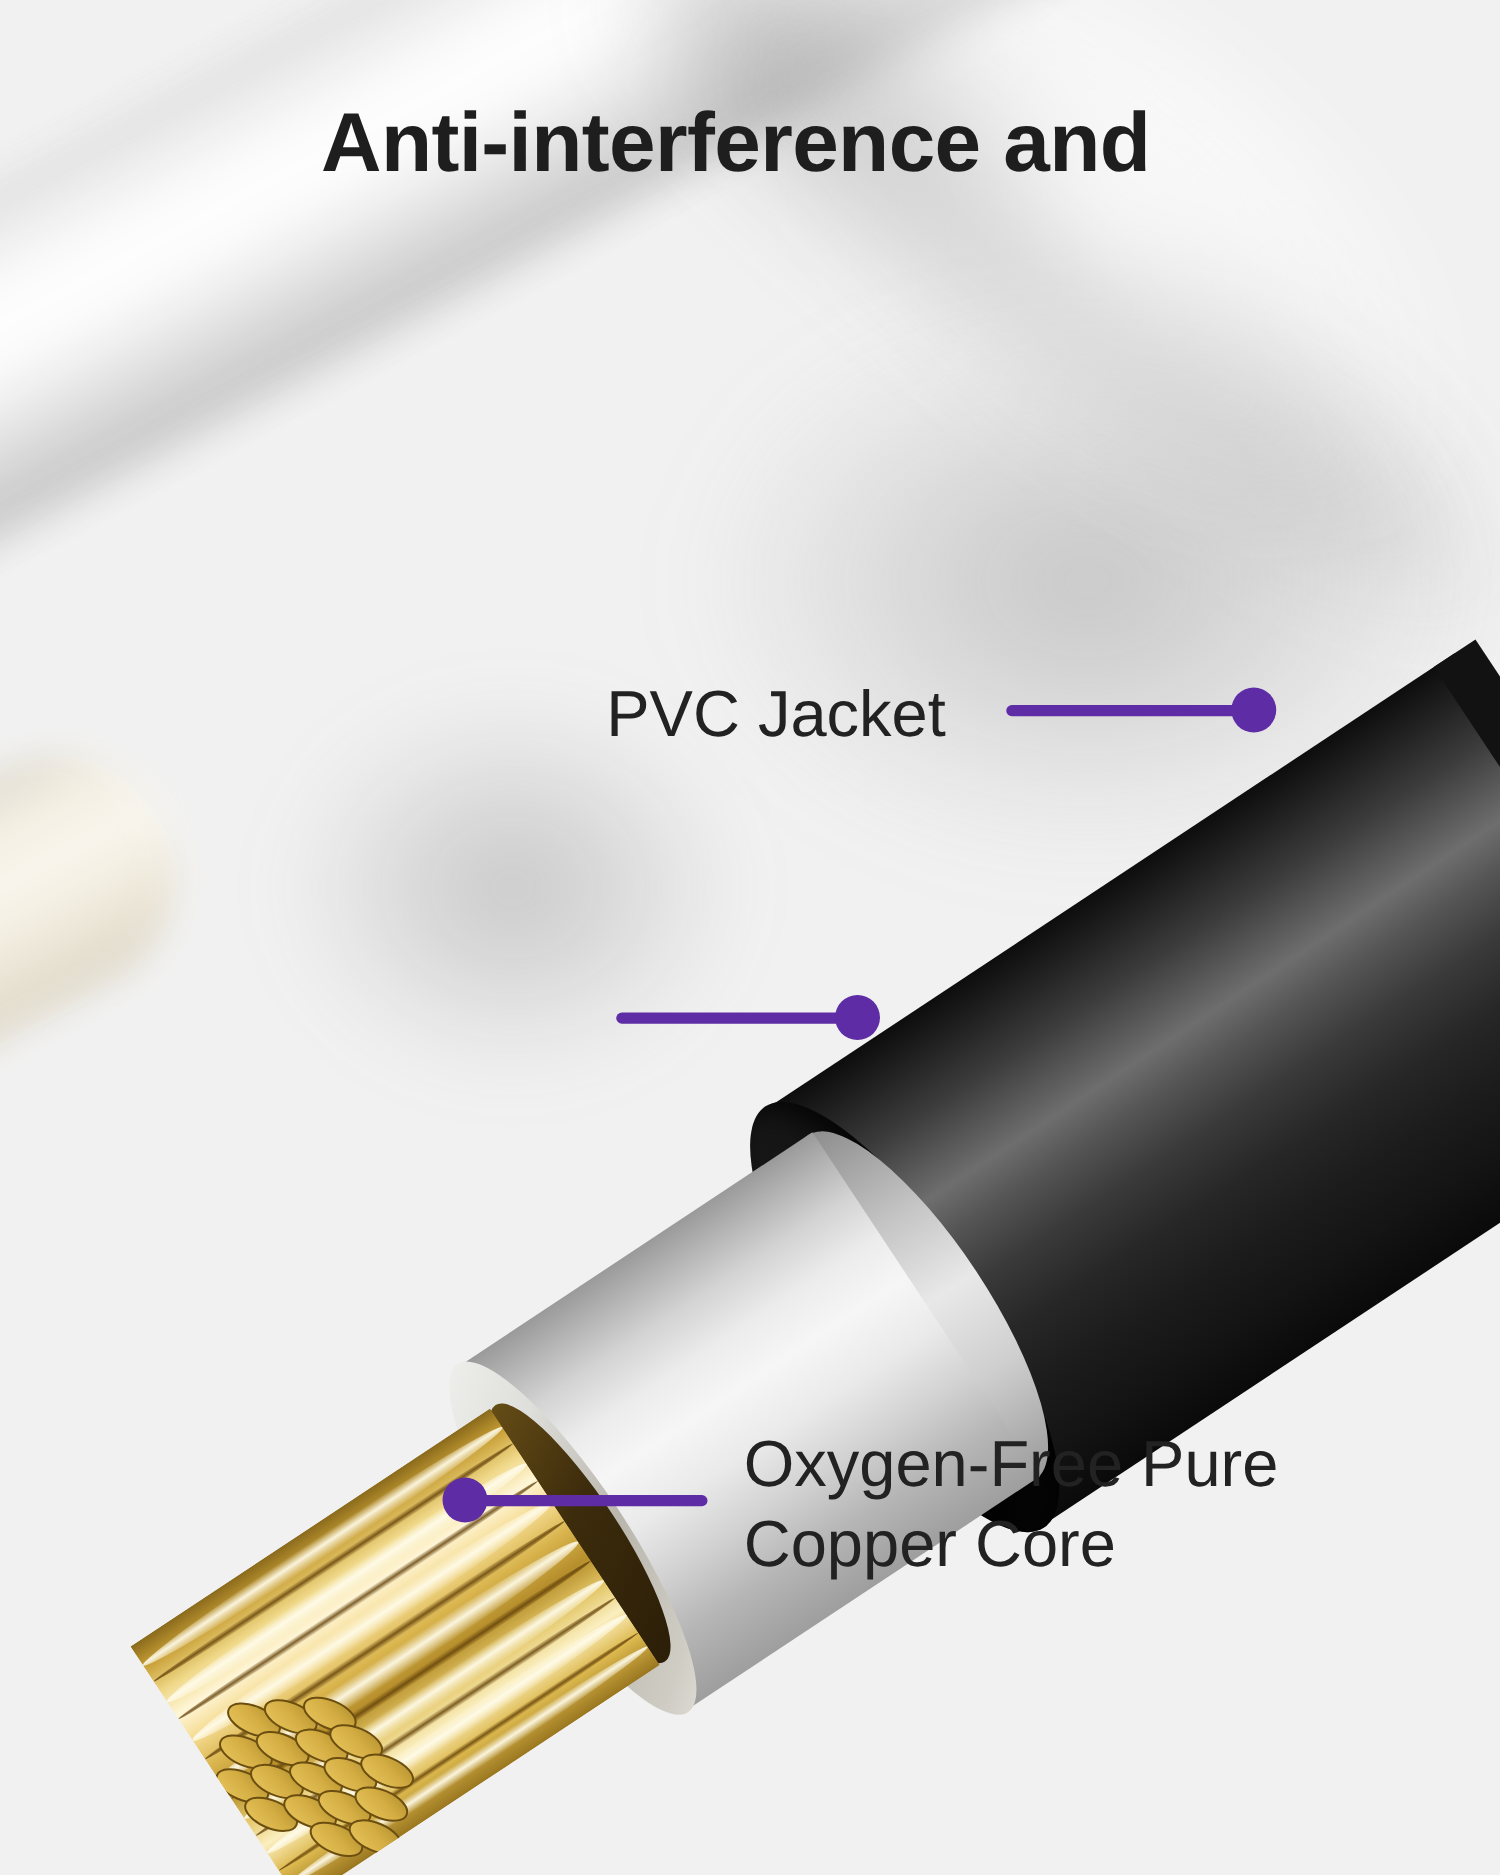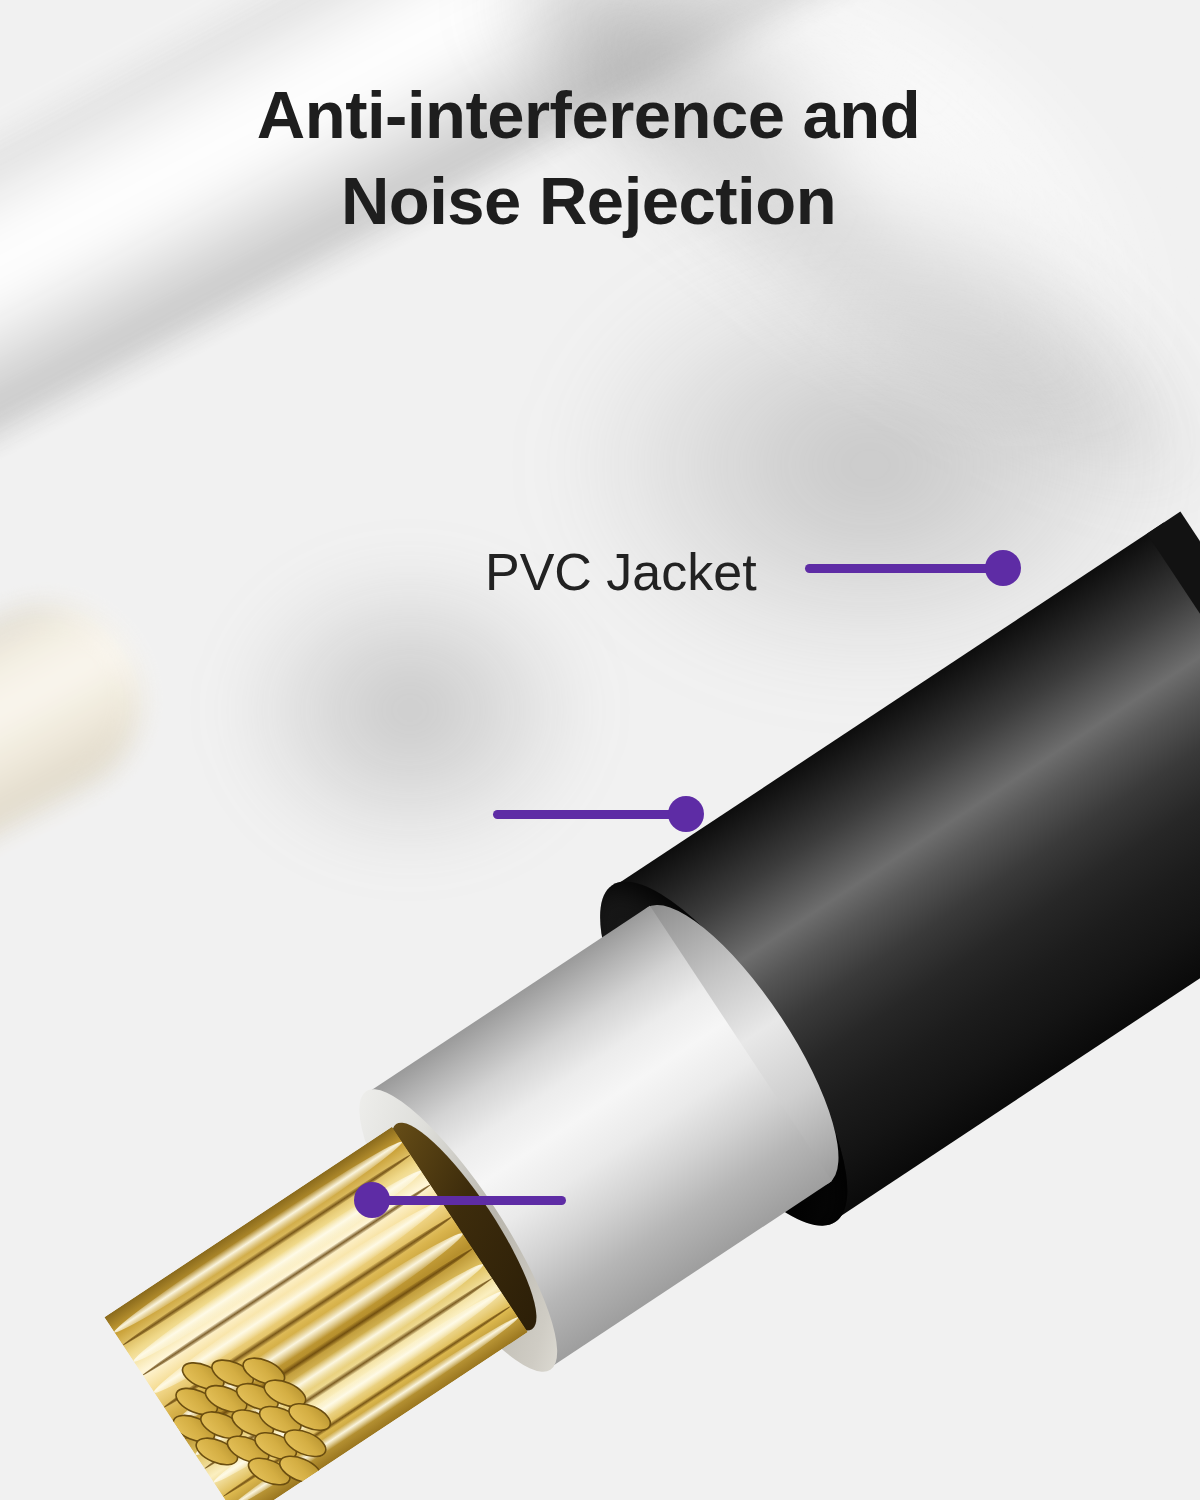--- a/index.html
+++ b/index.html
@@ -320,21 +320,20 @@
     <div class="bg-cable"></div>
     <div class="bg-cable-tip"></div>
     <div class="bg-shadow-a"></div>
     <div class="bg-shadow-b"></div>
     <div class="bg-shadow-c"></div>
     <div class="bg-highlight"></div>
   </div>
 
   <div class="title">
     <span class="tline">Anti-interference and</span>
-    <span class="tline">Noise Rejection</span>
   </div>
 
   <div class="cable-group">
     <div class="cable-rot">
 
       <div class="jacket"></div>
       <div class="jacket-right"></div>
       <div class="jacket-ring"></div>
       <div class="jacket-ring-inner"></div>
 
@@ -396,14 +395,18 @@
 
   <div class="callout-line" style="left:805px; top:564px; width:200px;"></div>
   <div class="callout-dot" style="left:985px; top:550px;"></div>
   <div class="callout-label" style="left:485px; top:540px;">PVC Jacket</div>
 
   <div class="callout-line" style="left:493px; top:810px; width:196px;"></div>
   <div class="callout-dot" style="left:668px; top:796px;"></div>
 
   <div class="callout-line" style="left:372px; top:1196px; width:194px;"></div>
   <div class="callout-dot" style="left:354px; top:1182px;"></div>
+  <div class="callout-label two-line" style="left:595px; top:1140px;">
+    <span>Oxygen-Free Pure</span><br>
+    <span>Copper Core</span>
+  </div>
 
 </div>
 
 </body></html>

